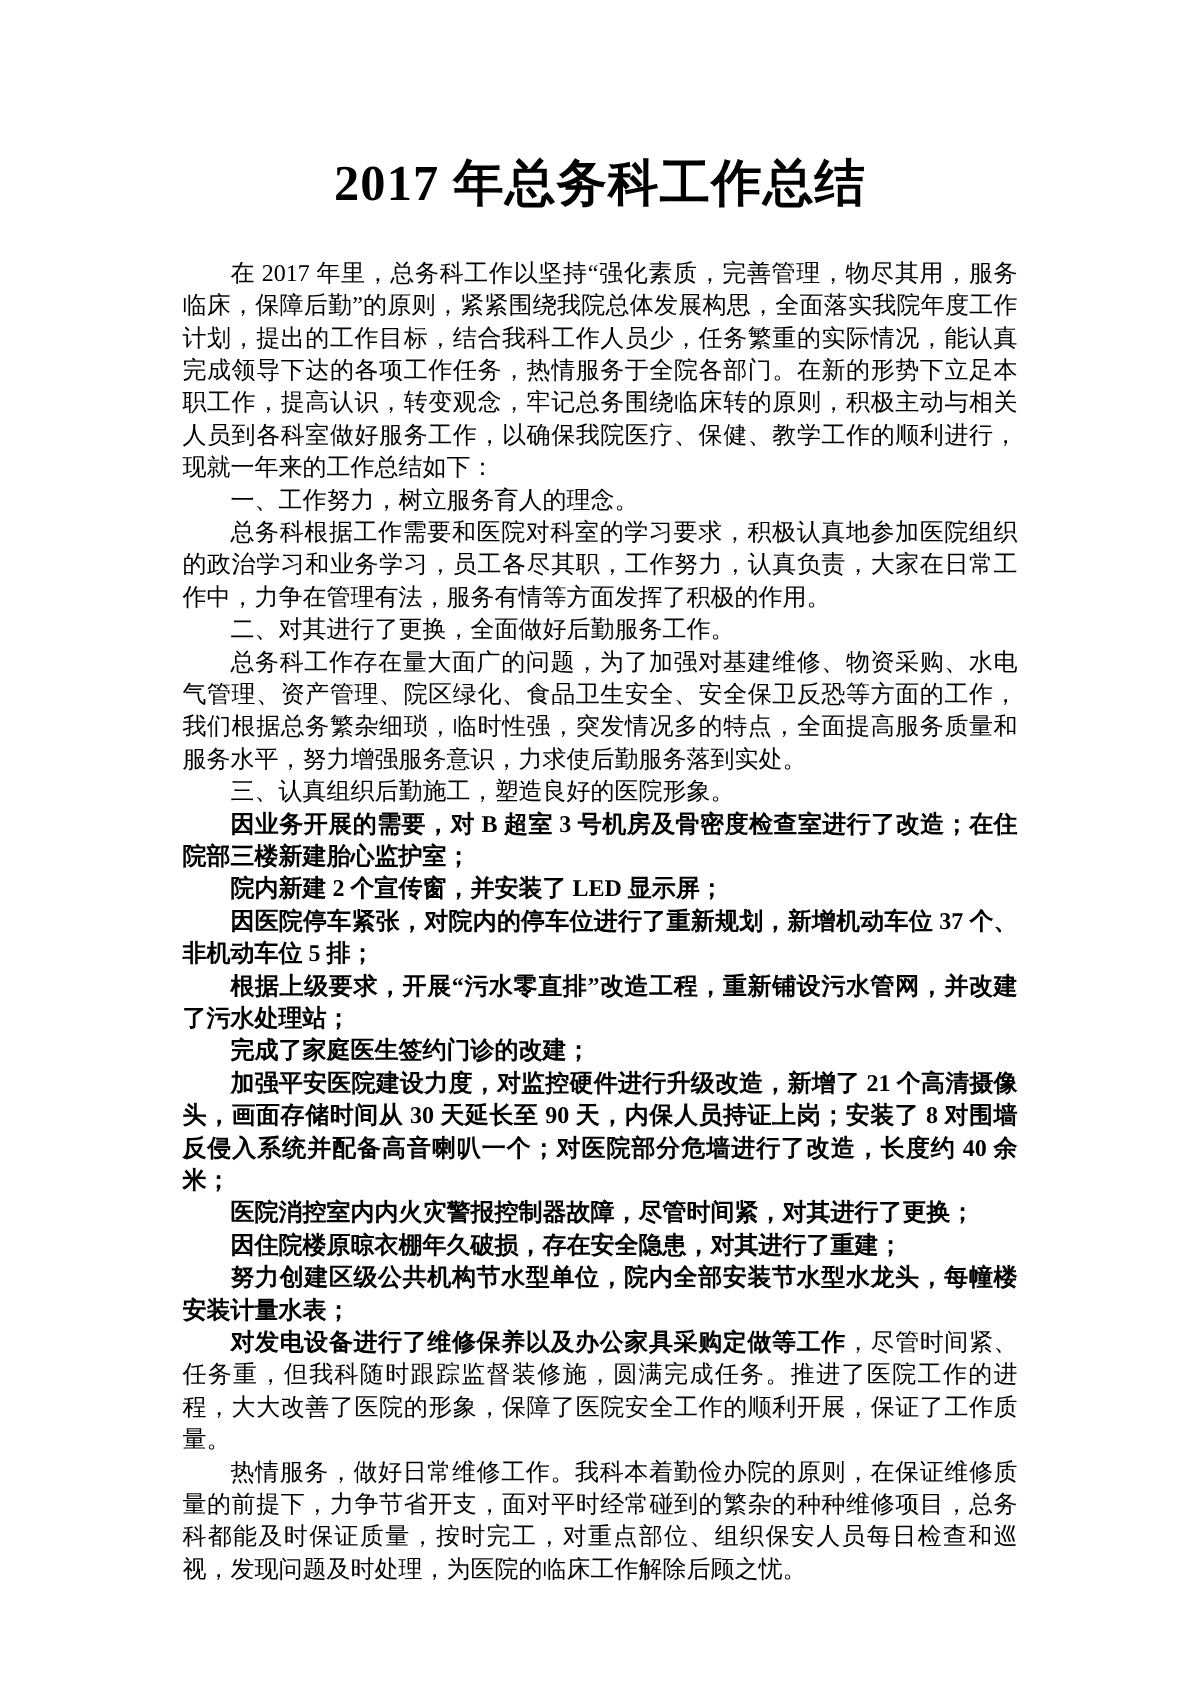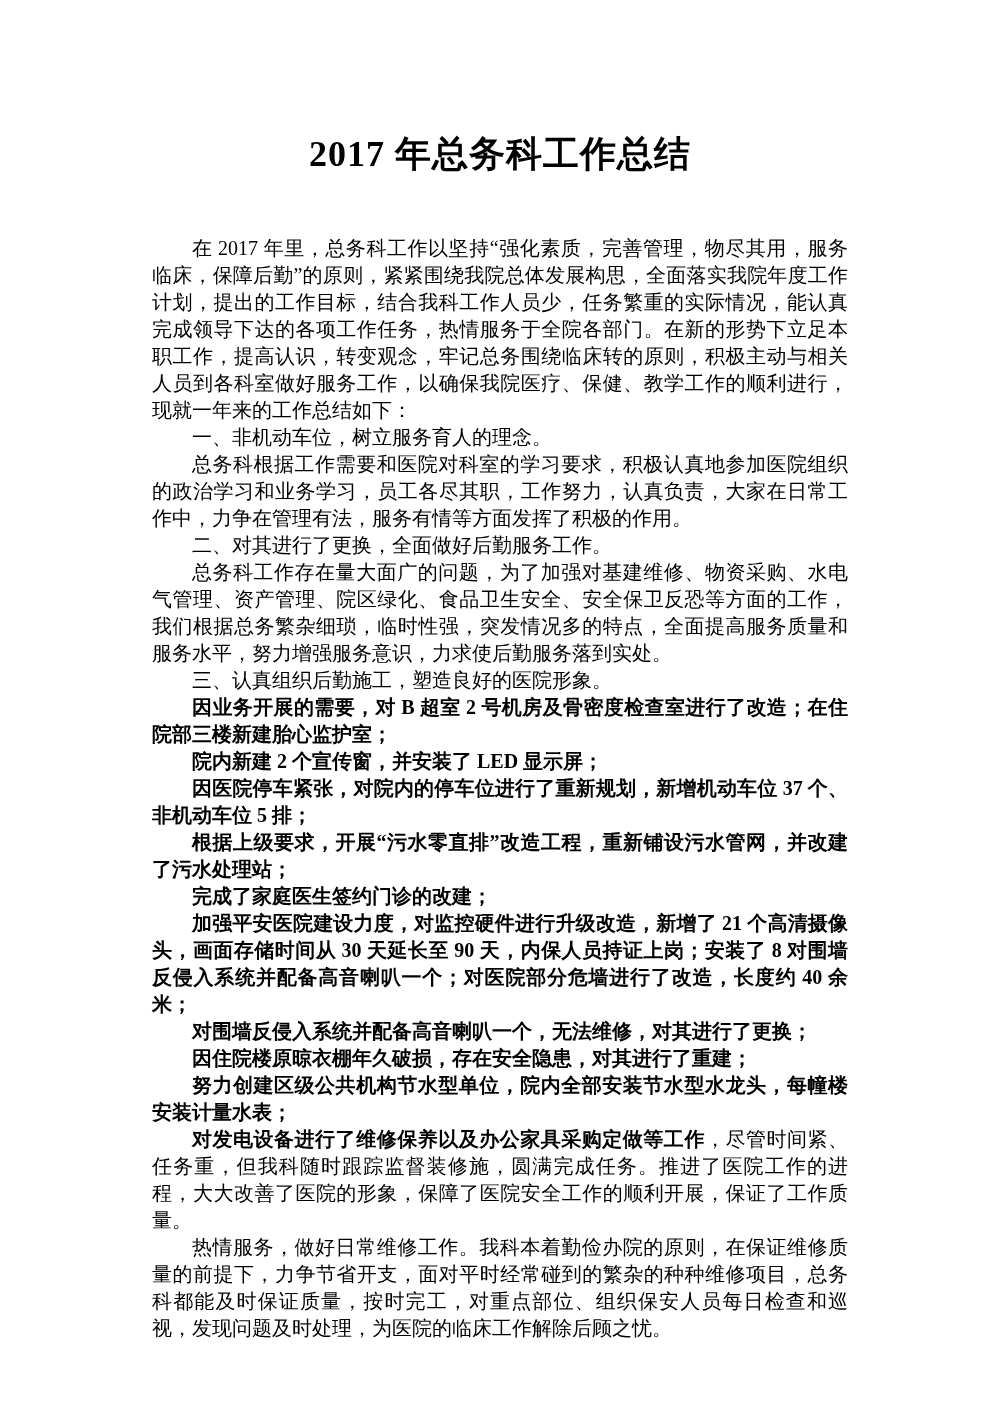--- a/index.html
+++ b/index.html
@@ -15,24 +15,24 @@
     overflow: hidden;
   }
   .page {
     width: 1000px;
     height: 1415px;
     box-sizing: border-box;
     padding: 133px 152px 0 152px;
     background: #ffffff;
   }
   .doc-title {
-    font-size: 36px;
+    font-size: 42px;
     font-weight: bold;
     text-align: center;
-    margin: 0 0 60px 0;
+    margin: 0 0 40px 0;
     line-height: 42px;
     letter-spacing: 1px;
   }
   .doc-body {
     width: 696px;
   }
   .para {
     margin: 0;
     font-size: 20px;
     line-height: 27px;
@@ -44,30 +44,30 @@
   .run { font-weight: normal; }
   .run.bold { font-weight: bold; }
 </style>
 </head>
 <body>
 
 <div class="page">
   <h1 class="doc-title">2017 年总务科工作总结</h1>
   <div class="doc-body" id="paragraphs">
       <p class="para"><span class="run">在 2017 年里，总务科工作以坚持“强化素质，完善管理，物尽其用，服务临床，保障后勤”的原则，紧紧围绕我院总体发展构思，全面落实我院年度工作计划，提出的工作目标，结合我科工作人员少，任务繁重的实际情况，能认真完成领导下达的各项工作任务，热情服务于全院各部门。在新的形势下立足本职工作，提高认识，转变观念，牢记总务围绕临床转的原则，积极主动与相关人员到各科室做好服务工作，以确保我院医疗、保健、教学工作的顺利进行，现就一年来的工作总结如下：</span></p>
-      <p class="para"><span class="run">一、非机动车位，树立服务育人的理念。</span></p>
+      <p class="para"><span class="run">一、工作努力，树立服务育人的理念。</span></p>
       <p class="para"><span class="run">总务科根据工作需要和医院对科室的学习要求，积极认真地参加医院组织的政治学习和业务学习，员工各尽其职，工作努力，认真负责，大家在日常工作中，力争在管理有法，服务有情等方面发挥了积极的作用。</span></p>
       <p class="para"><span class="run">二、对其进行了更换，全面做好后勤服务工作。</span></p>
       <p class="para"><span class="run">总务科工作存在量大面广的问题，为了加强对基建维修、物资采购、水电气管理、资产管理、院区绿化、食品卫生安全、安全保卫反恐等方面的工作，我们根据总务繁杂细琐，临时性强，突发情况多的特点，全面提高服务质量和服务水平，努力增强服务意识，力求使后勤服务落到实处。</span></p>
       <p class="para"><span class="run">三、认真组织后勤施工，塑造良好的医院形象。</span></p>
-      <p class="para"><span class="run bold">因业务开展的需要，对 B 超室 2 号机房及骨密度检查室进行了改造；在住院部三楼新建胎心监护室；</span></p>
+      <p class="para"><span class="run bold">因业务开展的需要，对 B 超室 3 号机房及骨密度检查室进行了改造；在住院部三楼新建胎心监护室；</span></p>
       <p class="para"><span class="run bold">院内新建 2 个宣传窗，并安装了 LED 显示屏；</span></p>
       <p class="para"><span class="run bold">因医院停车紧张，对院内的停车位进行了重新规划，新增机动车位 37 个、非机动车位 5 排；</span></p>
       <p class="para"><span class="run bold">根据上级要求，开展“污水零直排”改造工程，重新铺设污水管网，并改建了污水处理站；</span></p>
       <p class="para"><span class="run bold">完成了家庭医生签约门诊的改建；</span></p>
       <p class="para"><span class="run bold">加强平安医院建设力度，对监控硬件进行升级改造，新增了 21 个高清摄像头，画面存储时间从 30 天延长至 90 天，内保人员持证上岗；安装了 8 对围墙反侵入系统并配备高音喇叭一个；对医院部分危墙进行了改造，长度约 40 余米；</span></p>
-      <p class="para"><span class="run bold">对围墙反侵入系统并配备高音喇叭一个，无法维修，对其进行了更换；</span></p>
+      <p class="para"><span class="run bold">医院消控室内内火灾警报控制器故障，尽管时间紧，对其进行了更换；</span></p>
       <p class="para"><span class="run bold">因住院楼原晾衣棚年久破损，存在安全隐患，对其进行了重建；</span></p>
       <p class="para"><span class="run bold">努力创建区级公共机构节水型单位，院内全部安装节水型水龙头，每幢楼安装计量水表；</span></p>
       <p class="para"><span class="run bold">对发电设备进行了维修保养以及办公家具采购定做等工作</span><span class="run">，尽管时间紧、任务重，但我科随时跟踪监督装修施，圆满完成任务。推进了医院工作的进程，大大改善了医院的形象，保障了医院安全工作的顺利开展，保证了工作质量。</span></p>
       <p class="para"><span class="run">热情服务，做好日常维修工作。我科本着勤俭办院的原则，在保证维修质量的前提下，力争节省开支，面对平时经常碰到的繁杂的种种维修项目，总务科都能及时保证质量，按时完工，对重点部位、组织保安人员每日检查和巡视，发现问题及时处理，为医院的临床工作解除后顾之忧。</span></p>
     </div>
 </div>
 
 </body></html>

